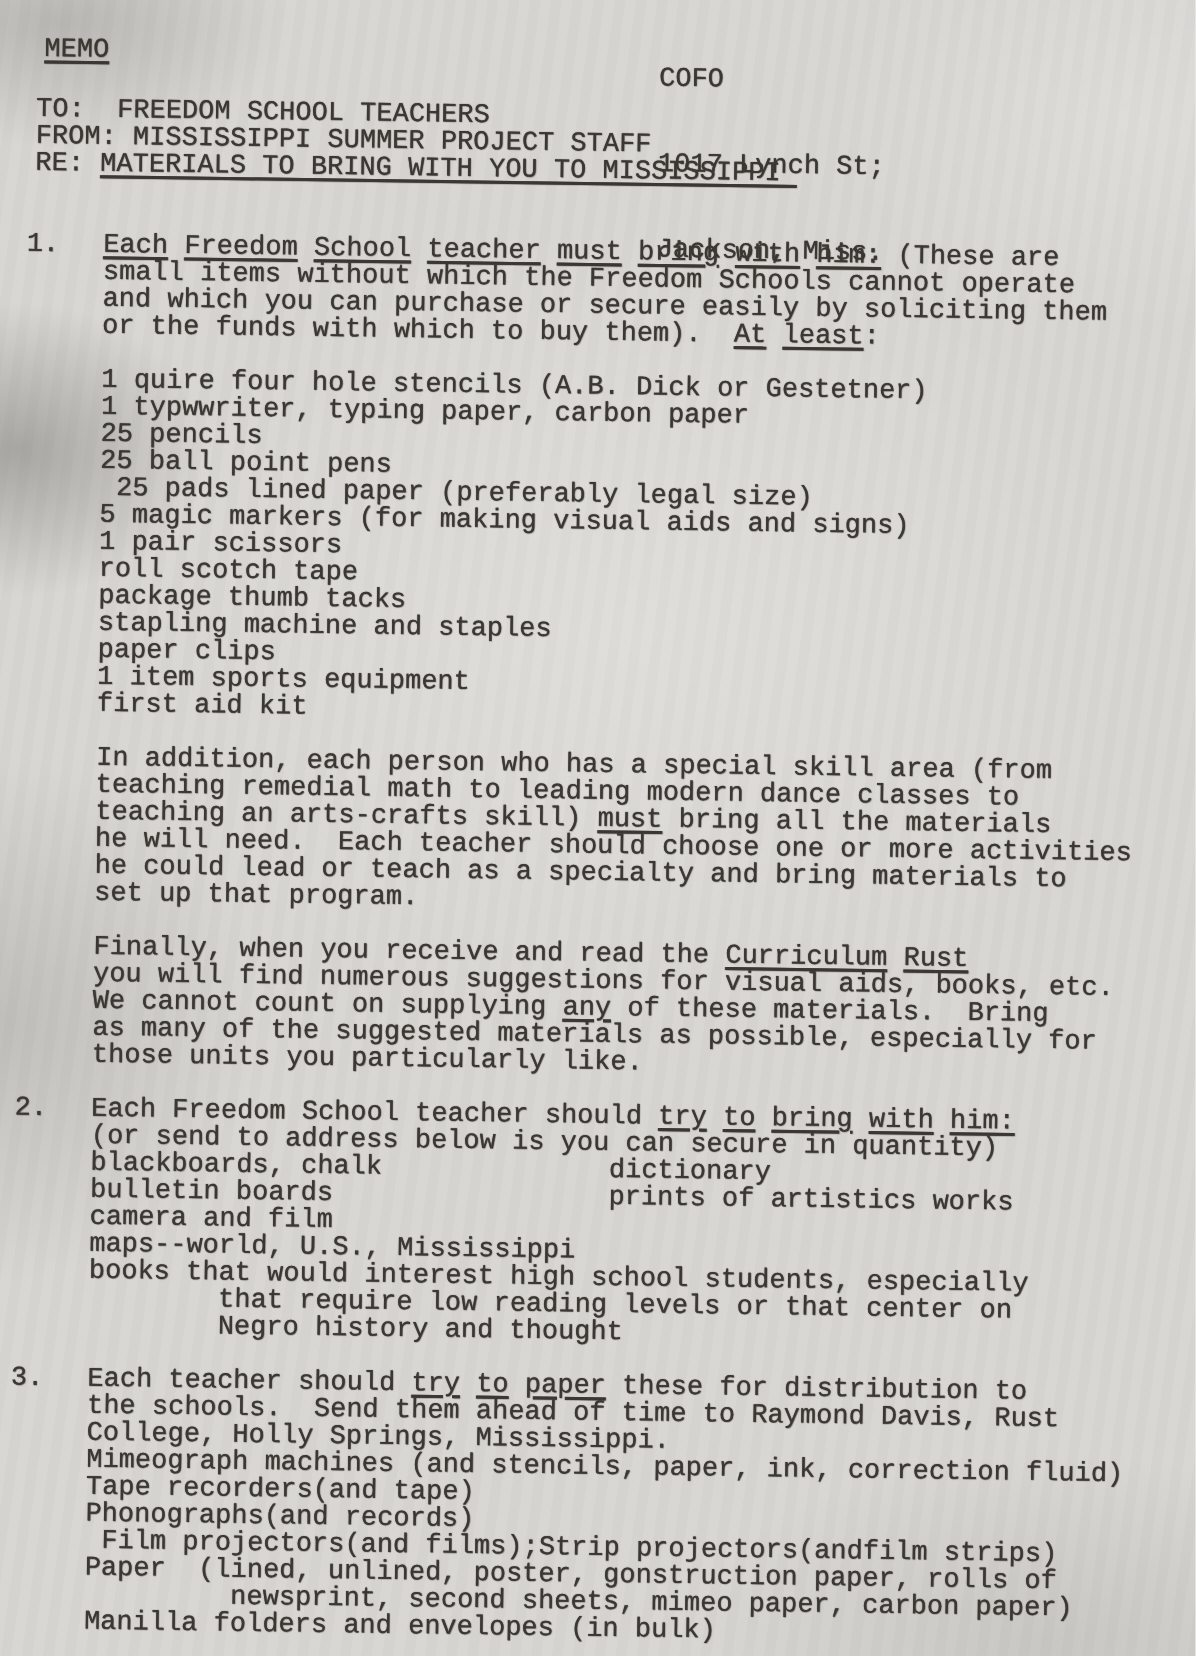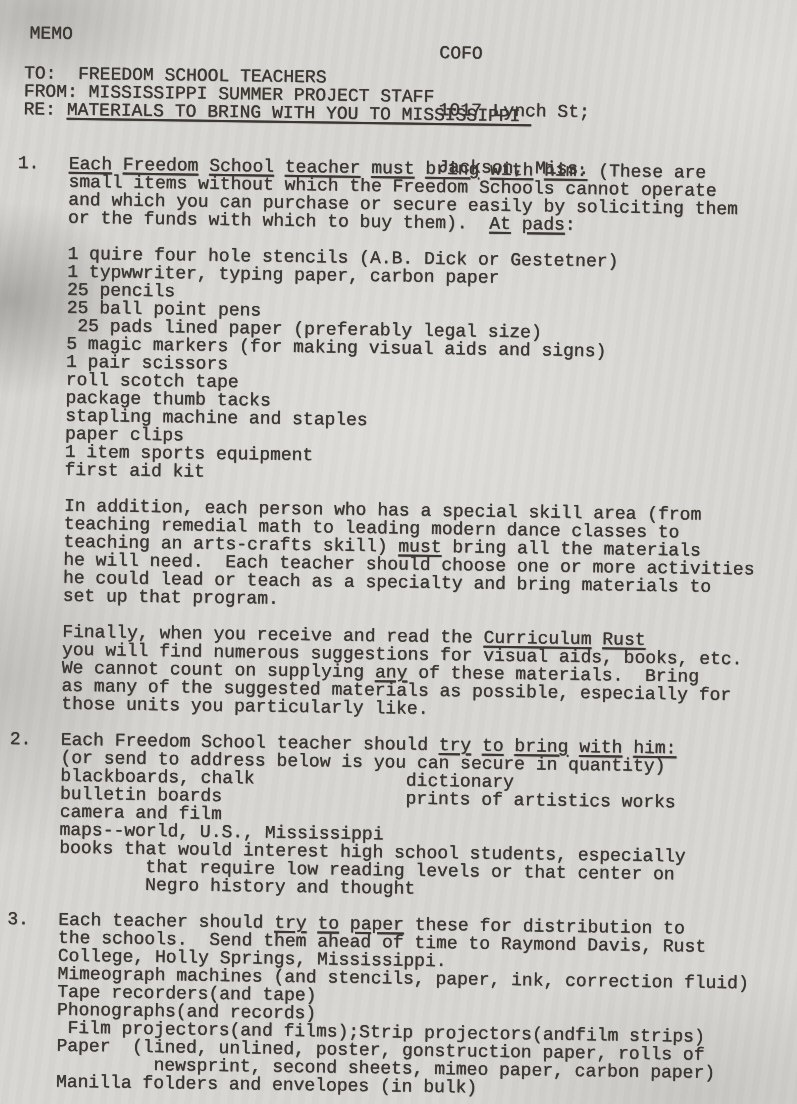--- a/index.html
+++ b/index.html
@@ -40,20 +40,21 @@
     position: absolute;
     left: 440px;
     top: 6px;
     line-height: 19px;
     white-space: pre;
   }
   .memo-label {
     position: absolute;
     left: 30px;
     top: 30px;
+    text-decoration: underline;
     text-decoration-thickness: 1.6px;
     text-underline-offset: 3px;
     white-space: pre;
   }
   .content {
     position: absolute;
     left: 0;
     top: 70px;
     right: 0;
   }
@@ -89,21 +90,21 @@
 
     <div class="memo-label">MEMO</div>
 
     <div class="content">
         <div class="line meta"><span>TO:  FREEDOM SCHOOL TEACHERS</span></div>
         <div class="line meta"><span>FROM: MISSISSIPPI SUMMER PROJECT STAFF</span></div>
         <div class="line meta"><span>RE: </span><span class="u">MATERIALS TO BRING WITH YOU TO MISSISSIPPI </span></div>
         <div class="line" style="margin-top: 36px;"><span class="num">1.</span><span class="u">Each</span><span> </span><span class="u">Freedom</span><span> </span><span class="u">School</span><span> </span><span class="u">teacher</span><span> </span><span class="u">must</span><span> </span><span class="u">bring</span><span> </span><span class="u">with</span><span> </span><span class="u">him:</span><span> (These are</span></div>
         <div class="line"><span>small items without which the Freedom Schools cannot operate</span></div>
         <div class="line"><span>and which you can purchase or secure easily by soliciting them</span></div>
-        <div class="line"><span>or the funds with which to buy them).  </span><span class="u">At</span><span> </span><span class="u">pads</span><span>:</span></div>
+        <div class="line"><span>or the funds with which to buy them).  </span><span class="u">At</span><span> </span><span class="u">least</span><span>:</span></div>
         <div class="line" style="margin-top: 18px;"><span>1 quire four hole stencils (A.B. Dick or Gestetner)</span></div>
         <div class="line"><span>1 typwwriter, typing paper, carbon paper</span></div>
         <div class="line"><span>25 pencils</span></div>
         <div class="line"><span>25 ball point pens</span></div>
         <div class="line"><span> 25 pads lined paper (preferably legal size)</span></div>
         <div class="line"><span>5 magic markers (for making visual aids and signs)</span></div>
         <div class="line"><span>1 pair scissors</span></div>
         <div class="line"><span>roll scotch tape</span></div>
         <div class="line"><span>package thumb tacks</span></div>
         <div class="line"><span>stapling machine and staples</span></div>

